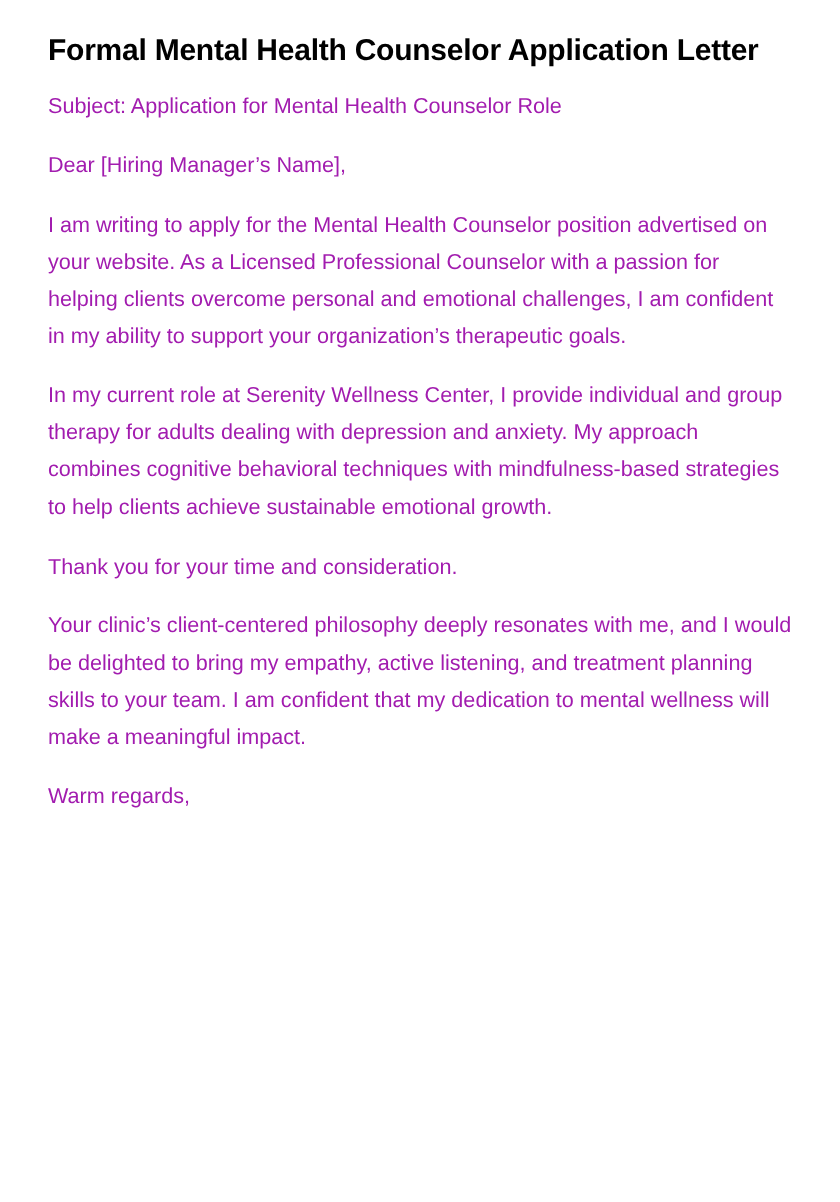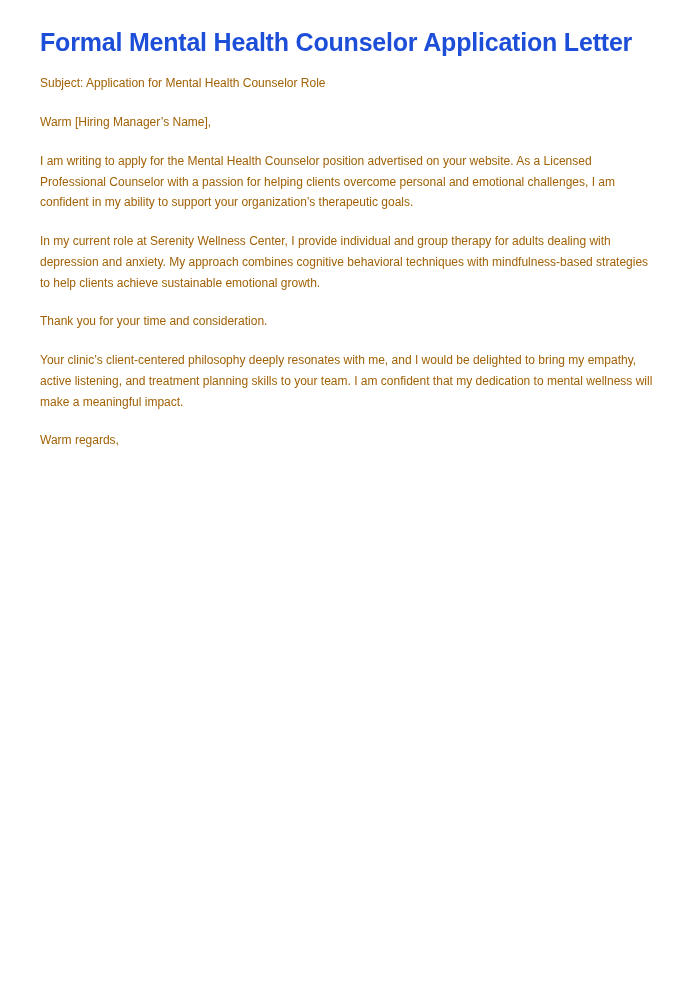--- a/index.html
+++ b/index.html
@@ -18,42 +18,42 @@
     width: 700px;
     min-height: 1002px;
     box-sizing: border-box;
     padding: 26px 40px 20px 40px;
     background: #ffffff;
   }
   .doc-title {
     font-size: 25px;
     line-height: 1.33;
     font-weight: bold;
-    color: #1d4ed8;
+    color: #000000;
     margin: 0 0 14px 0;
     letter-spacing: -0.2px;
   }
   .letter-body p {
-    font-size: 12px;
+    font-size: 18px;
     line-height: 1.73;
-    color: #a16207;
+    color: #a21caf;
     margin: 0 0 18px 0;
     font-weight: normal;
   }
   .letter-body p:last-child {
     margin-bottom: 0;
   }
 </style>
 </head>
 <body>
 
 <div class="page">
   <h1 class="doc-title">Formal Mental Health Counselor Application Letter</h1>
   <div class="letter-body">
     <p>Subject: Application for Mental Health Counselor Role</p>
-    <p>Warm [Hiring Manager’s Name],</p>
+    <p>Dear [Hiring Manager’s Name],</p>
     <p>I am writing to apply for the Mental Health Counselor position advertised on your website. As a Licensed Professional Counselor with a passion for helping clients overcome personal and emotional challenges, I am confident in my ability to support your organization’s therapeutic goals.</p>
     <p>In my current role at Serenity Wellness Center, I provide individual and group therapy for adults dealing with depression and anxiety. My approach combines cognitive behavioral techniques with mindfulness-based strategies to help clients achieve sustainable emotional growth.</p>
     <p>Thank you for your time and consideration.</p>
     <p>Your clinic’s client-centered philosophy deeply resonates with me, and I would be delighted to bring my empathy, active listening, and treatment planning skills to your team. I am confident that my dedication to mental wellness will make a meaningful impact.</p>
     <p>Warm regards,</p>
   </div>
 </div>
 
 </body></html>

